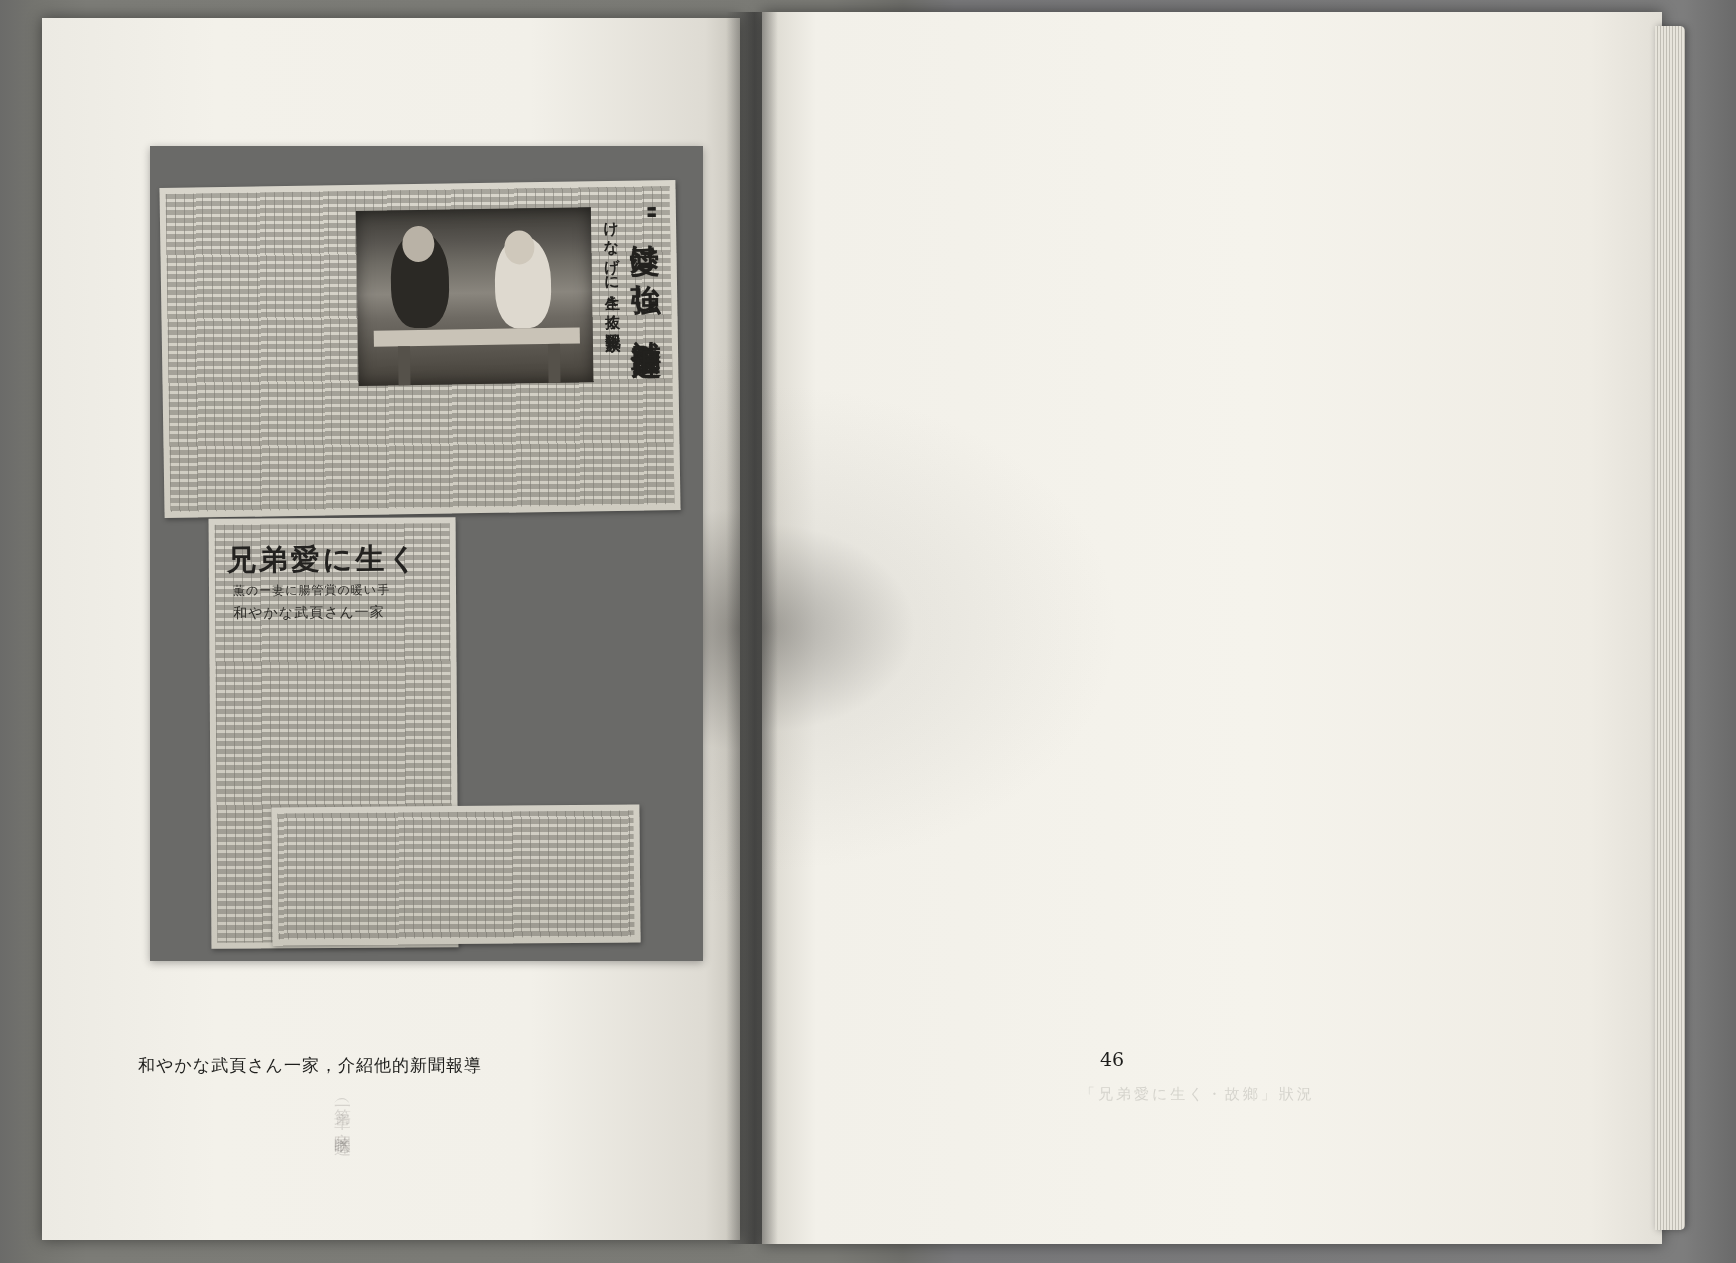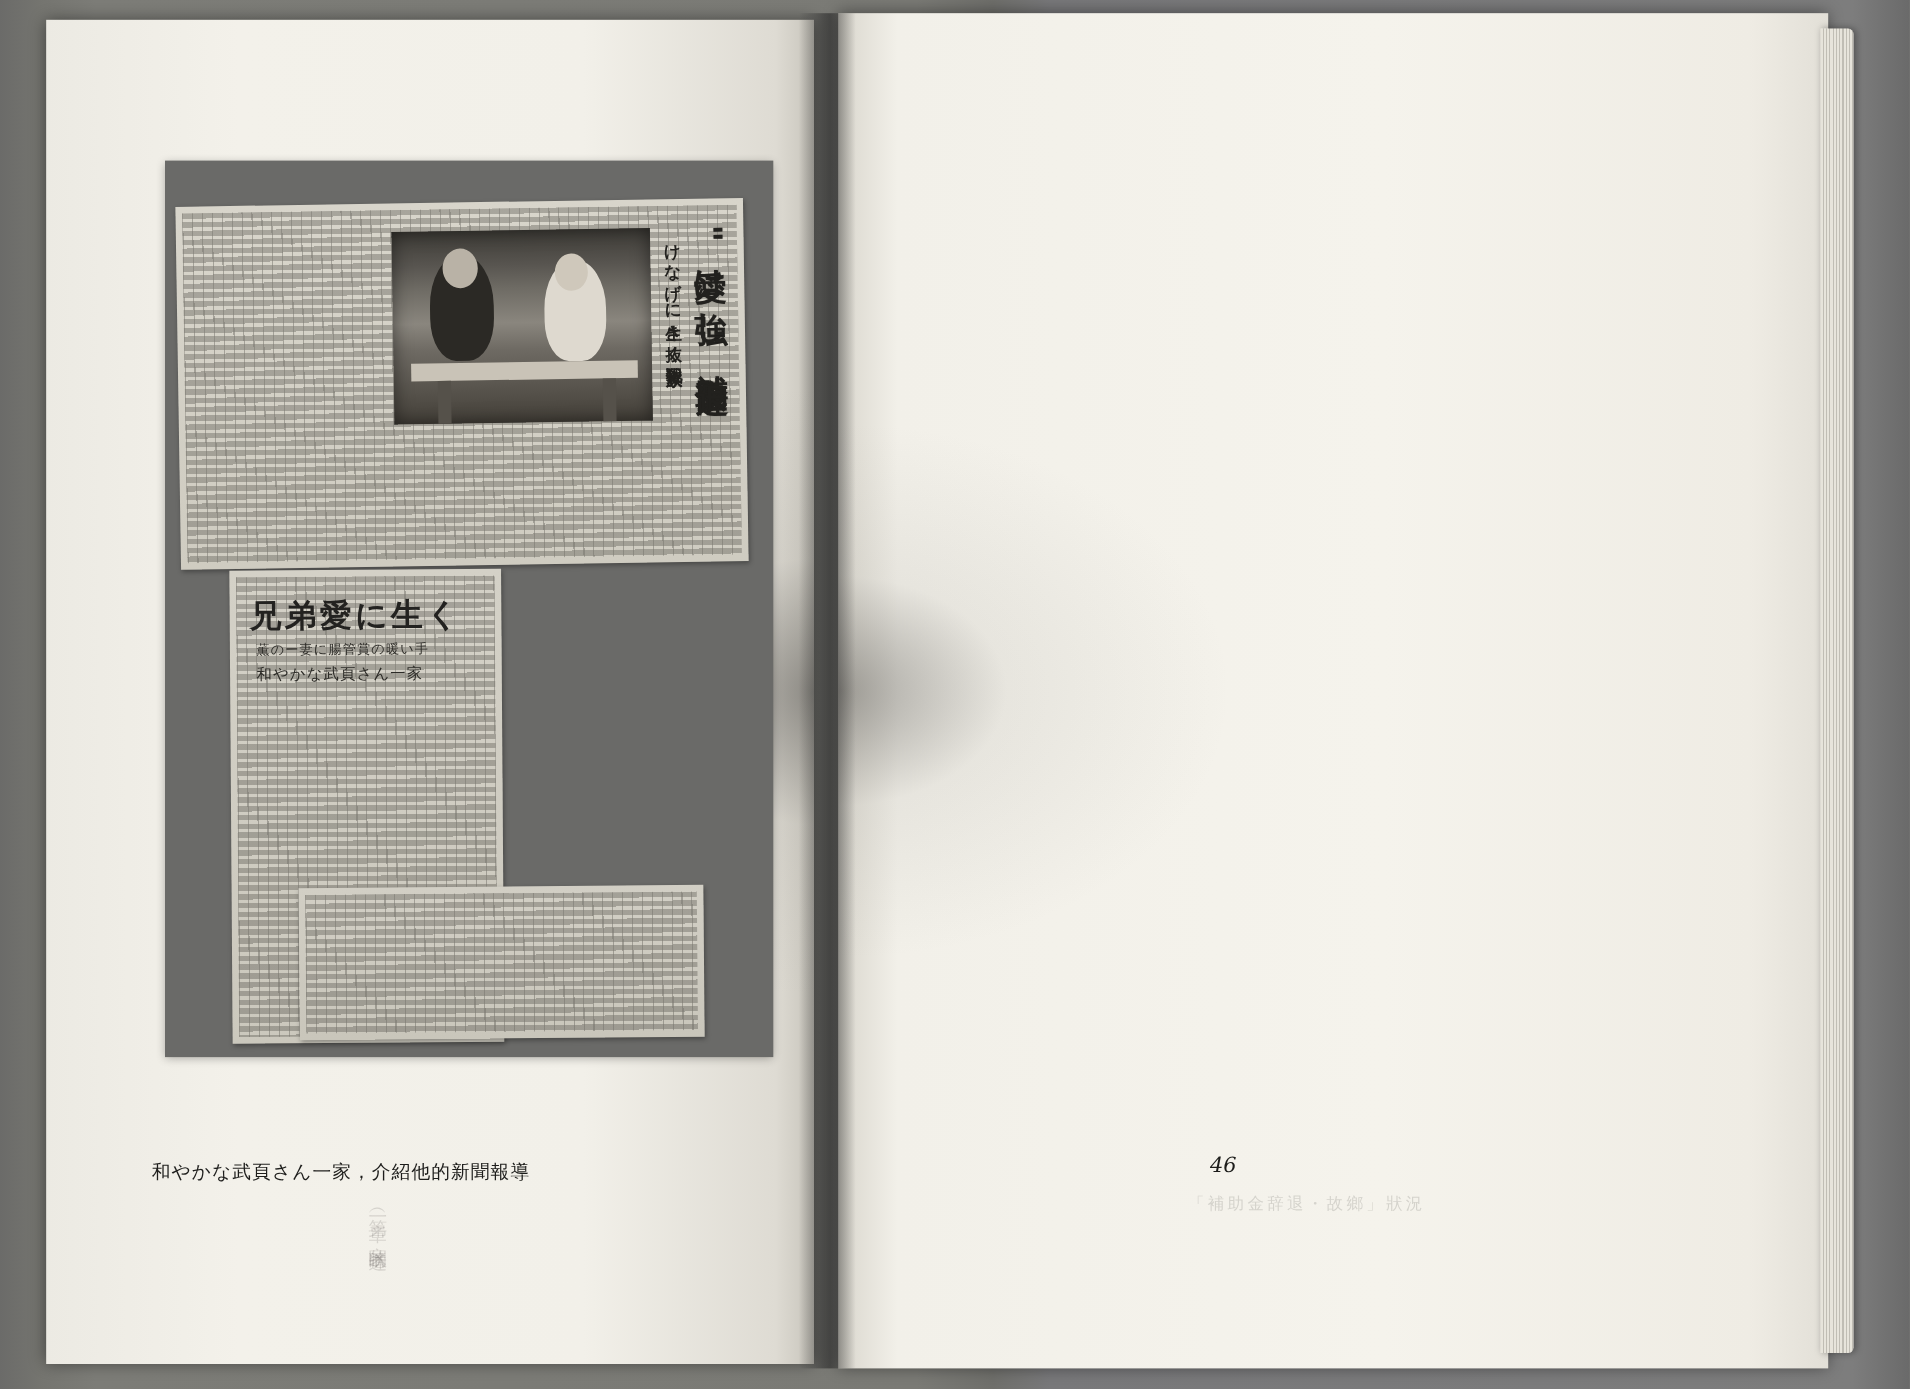--- a/index.html
+++ b/index.html
@@ -220,21 +220,20 @@
     gap: 0px;
     writing-mode: vertical-rl;
   }
   #page-num {
     position: absolute;
     left: 1100px;
     top: 1048px;
     font-family: "DejaVu Serif", serif;
     font-size: 19px;
     color: #1d1d1b;
-    font-style: italic;
   }
   .ghost-r {
     position:absolute;
     font-family:"DejaVu Serif", serif;
     font-size: 15px;
     color: rgba(60,58,54,.17);
     letter-spacing: 3px;
     left: 1080px;
     top: 1085px;
   }
@@ -297,17 +296,17 @@
       
       
       
       
       
     </div>
   </div>
 
   <div id="page-num">46</div>
 
-  <div class="ghost-r">「補助金辞退・故鄉」狀況</div>
+  <div class="ghost-r">「兄弟愛に生く・故鄉」狀況</div>
 
   <div id="gutter"></div>
   <div id="page-edges"></div>
 </div>
 
 </body></html>

